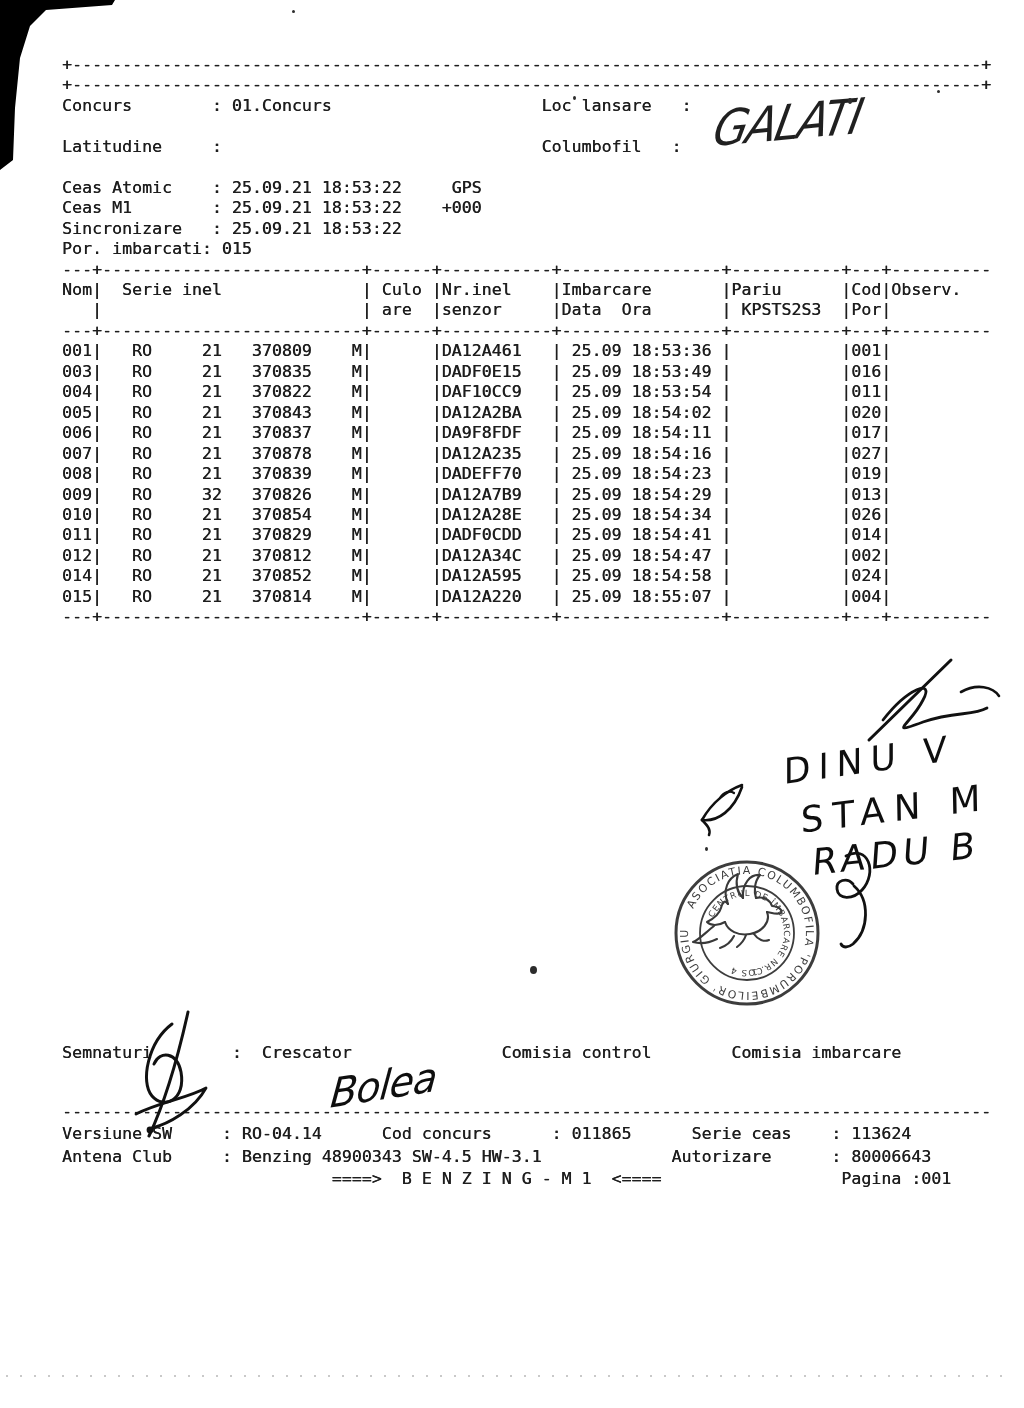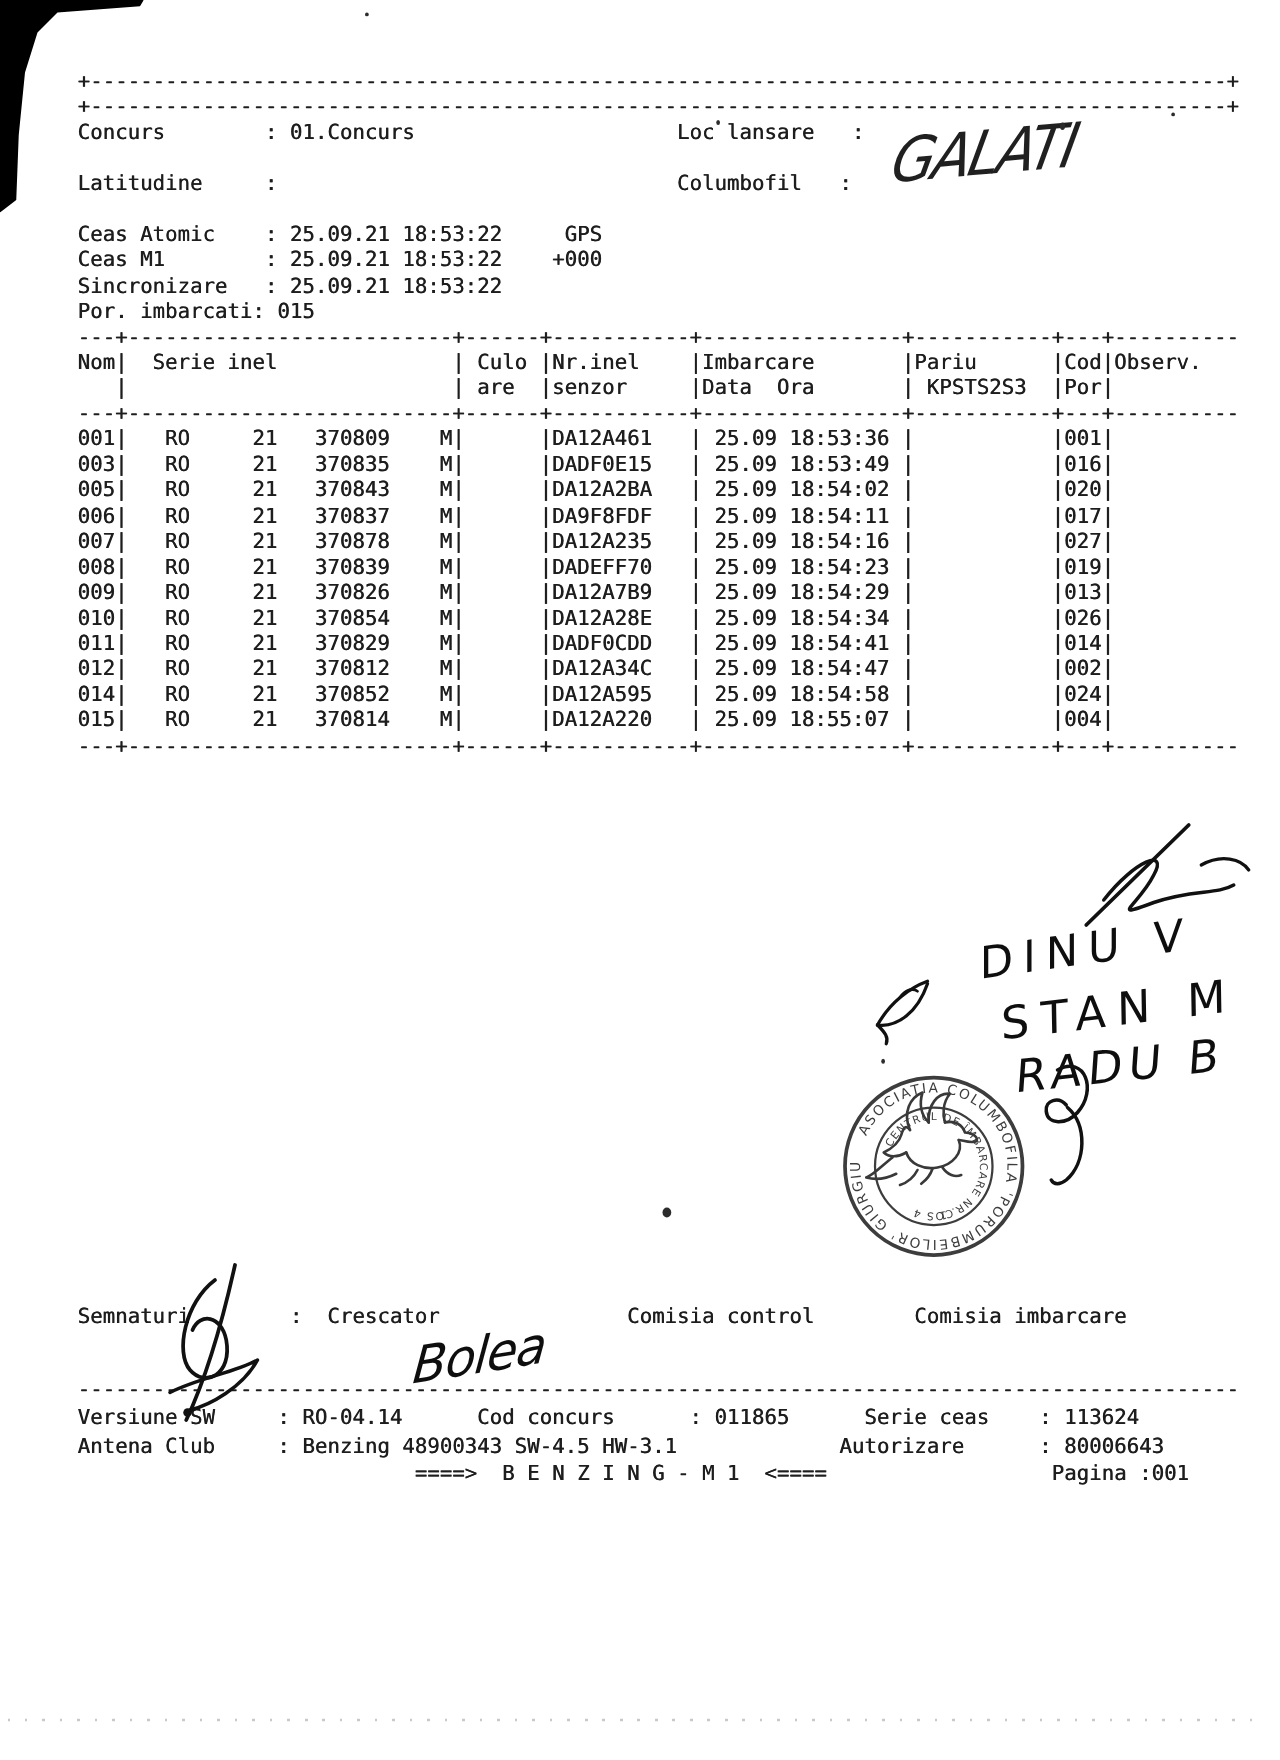--- a/index.html
+++ b/index.html
@@ -48,25 +48,26 @@
       <pre class="ln">Ceas Atomic    : 25.09.21 18:53:22     GPS</pre>
       <pre class="ln">Ceas M1        : 25.09.21 18:53:22    +000</pre>
       <pre class="ln">Sincronizare   : 25.09.21 18:53:22</pre>
       <pre class="ln">Por. imbarcati: 015</pre>
       <pre class="ln">---+--------------------------+------+-----------+----------------+-----------+---+----------</pre>
       <pre class="ln">Nom|  Serie inel              | Culo |Nr.inel    |Imbarcare       |Pariu      |Cod|Observ.</pre>
       <pre class="ln">   |                          | are  |senzor     |Data  Ora       | KPSTS2S3  |Por|</pre>
       <pre class="ln">---+--------------------------+------+-----------+----------------+-----------+---+----------</pre>
       <pre class="ln">001|   RO     21   370809    M|      |DA12A461   | 25.09 18:53:36 |           |001|</pre>
       <pre class="ln">003|   RO     21   370835    M|      |DADF0E15   | 25.09 18:53:49 |           |016|</pre>
+      <pre class="ln">004|   RO     21   370822    M|      |DAF10CC9   | 25.09 18:53:54 |           |011|</pre>
       <pre class="ln">005|   RO     21   370843    M|      |DA12A2BA   | 25.09 18:54:02 |           |020|</pre>
       <pre class="ln">006|   RO     21   370837    M|      |DA9F8FDF   | 25.09 18:54:11 |           |017|</pre>
       <pre class="ln">007|   RO     21   370878    M|      |DA12A235   | 25.09 18:54:16 |           |027|</pre>
       <pre class="ln">008|   RO     21   370839    M|      |DADEFF70   | 25.09 18:54:23 |           |019|</pre>
-      <pre class="ln">009|   RO     21   370826    M|      |DA12A7B9   | 25.09 18:54:29 |           |013|</pre>
+      <pre class="ln">009|   RO     32   370826    M|      |DA12A7B9   | 25.09 18:54:29 |           |013|</pre>
       <pre class="ln">010|   RO     21   370854    M|      |DA12A28E   | 25.09 18:54:34 |           |026|</pre>
       <pre class="ln">011|   RO     21   370829    M|      |DADF0CDD   | 25.09 18:54:41 |           |014|</pre>
       <pre class="ln">012|   RO     21   370812    M|      |DA12A34C   | 25.09 18:54:47 |           |002|</pre>
       <pre class="ln">014|   RO     21   370852    M|      |DA12A595   | 25.09 18:54:58 |           |024|</pre>
       <pre class="ln">015|   RO     21   370814    M|      |DA12A220   | 25.09 18:55:07 |           |004|</pre>
       <pre class="ln">---+--------------------------+------+-----------+----------------+-----------+---+----------</pre>
     </div>
   <div class="doc" id="doc-sign">
       <pre class="ln">Semnaturi        :  Crescator               Comisia control        Comisia imbarcare</pre>
     </div>

